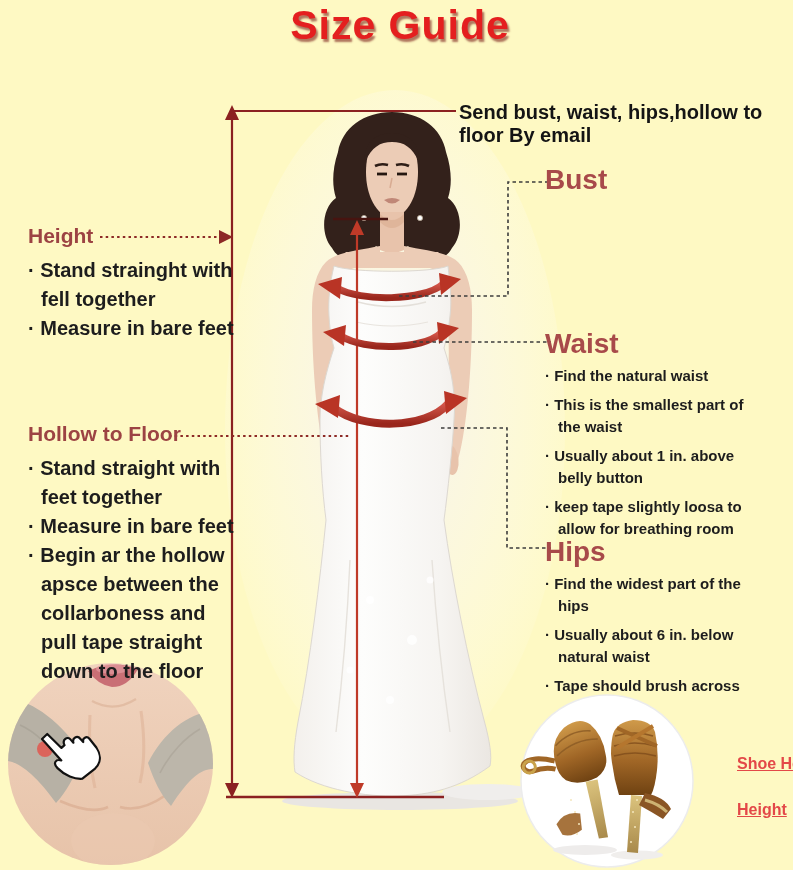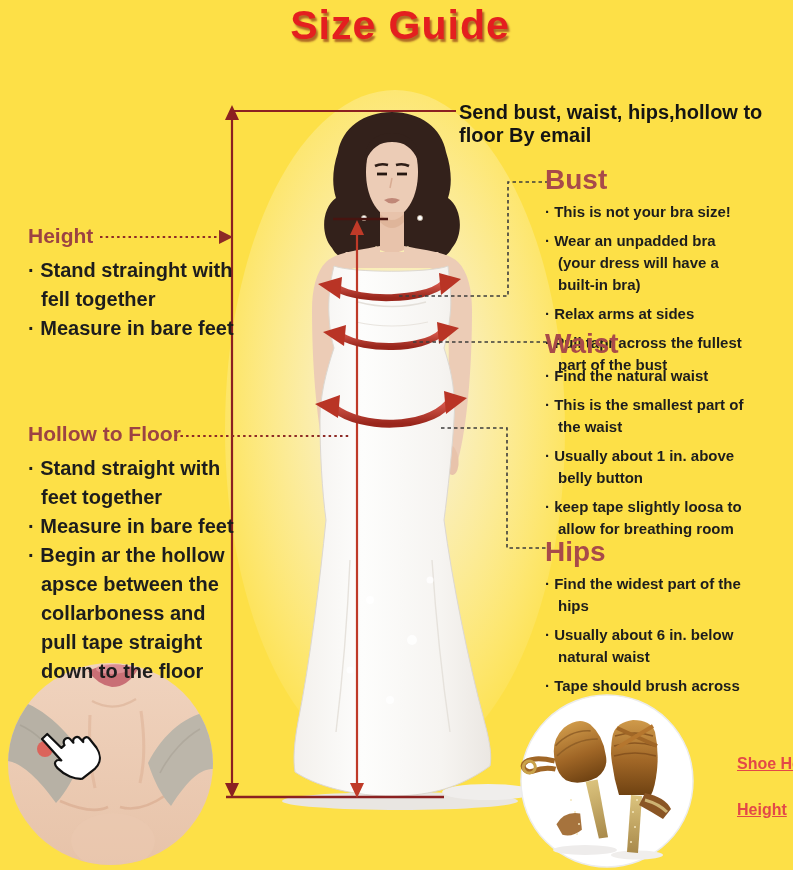--- a/index.html
+++ b/index.html
@@ -1,17 +1,17 @@
 <!DOCTYPE html>
 <html><head>
 <meta charset="utf-8">
 <style>
   html,body{margin:0;padding:0;background:#fff;}
   .canvas{
-    position:relative;width:793px;height:870px;background:#fde047;overflow:hidden;
+    position:relative;width:793px;height:870px;background:#fef9c3;overflow:hidden;
     font-family:"Liberation Sans",sans-serif;color:#1d1d1d;
   }
   .page-title{
     position:absolute;left:270px;top:2px;width:260px;margin:0;text-align:center;
     font-size:41px;font-weight:bold;letter-spacing:1px;color:#e41f1f;
     text-shadow:2px 3px 2px rgba(110,10,10,.55);
   }
   .email-note{
     position:absolute;left:459px;top:101px;width:310px;
     font-size:20px;font-weight:bold;color:#141414;
@@ -198,26 +198,20 @@
       <h2>Hollow to Floor</h2>
       <ul>
         <li>Stand straight with feet together</li>
         <li>Measure in bare feet</li>
         <li>Begin ar the hollow apsce between the collarboness and pull tape straight down to the floor</li>
       </ul>
     </div>
 
     <div class="section right" id="bust-sec">
       <h2>Bust</h2>
-      <ul>
-        <li>This is not your bra size!</li>
-        <li>Wear an unpadded bra (your dress will have a built-in bra)</li>
-        <li>Relax arms at sides</li>
-        <li>Pull tapr across the fullest part of the bust</li>
-      </ul>
     </div>
 
     <div class="section right" id="waist-sec">
       <h2>Waist</h2>
       <ul>
         <li>Find the natural waist</li>
         <li>This is the smallest part of the waist</li>
         <li>Usually about 1 in. above belly button</li>
         <li>keep tape slightly loosa to allow for breathing room</li>
       </ul>

